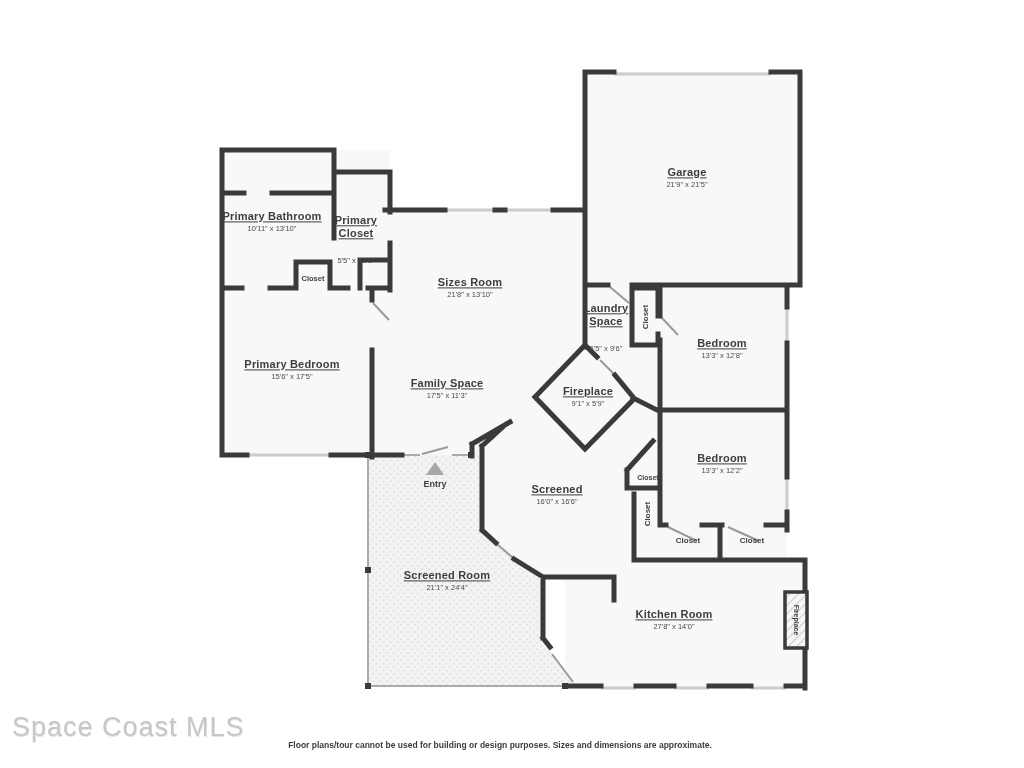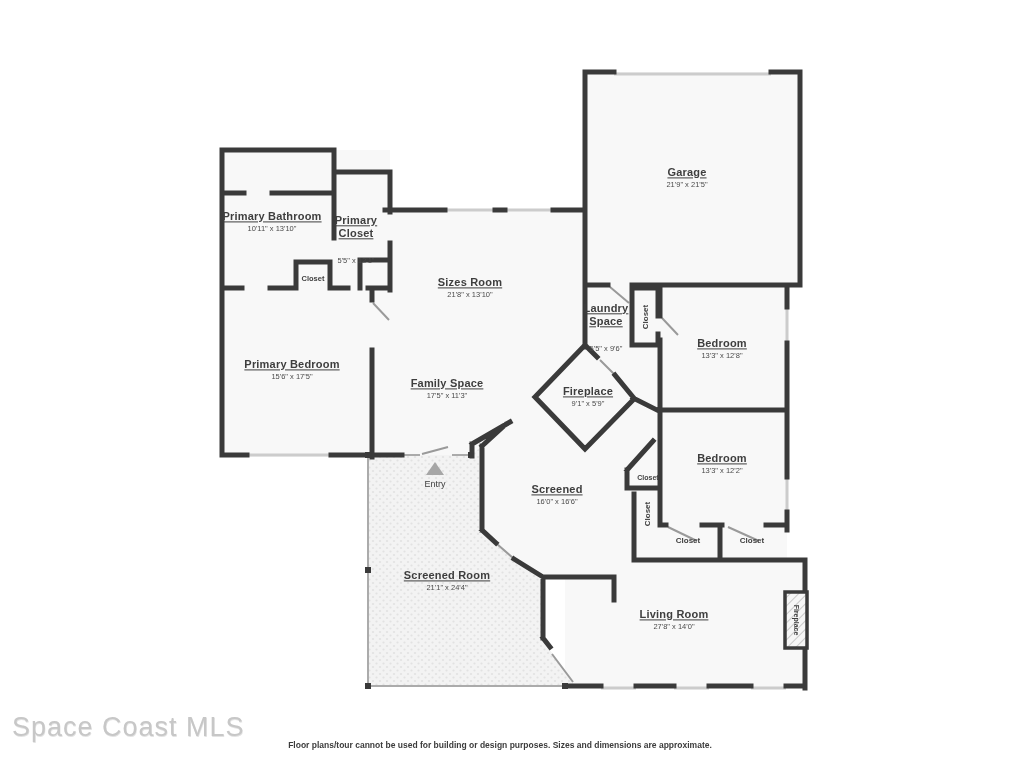--- a/index.html
+++ b/index.html
@@ -13,21 +13,21 @@
   .closet-label{position:absolute;transform:translate(-50%,-50%);font-weight:bold;
                 font-size:8px;color:#3e3e3e;white-space:nowrap;}
   .closet-label.vert{transform:translate(-50%,-50%) rotate(-90deg);}
   .fireplace-label{position:absolute;transform:translate(-50%,-50%) rotate(90deg);
                    font-weight:bold;font-size:7px;color:#3e3e3e;white-space:nowrap;}
   .wrap-narrow .room-name{max-width:52px;margin:16px auto;}
   #entry-triangle{position:absolute;left:435px;top:462px;transform:translateX(-50%);
                   width:0;height:0;border-left:9px solid transparent;
                   border-right:9px solid transparent;border-bottom:13px solid #a6a6a6;}
   #entry-label{position:absolute;left:435px;top:484px;transform:translate(-50%,-50%);
-               font-weight:normal;font-size:9px;color:#3e3e3e;text-align:center;}
+               font-weight:bold;font-size:9px;color:#3e3e3e;text-align:center;}
   #watermark{position:absolute;left:12px;top:712px;font-size:27px;color:#c7c7c7;
              letter-spacing:1px;text-shadow:0.5px 0.5px 0 #e3e3e3;white-space:nowrap;}
   #disclaimer{position:absolute;left:500px;top:740px;transform:translateX(-50%);
               font-size:8.5px;font-weight:bold;color:#3c3c3c;white-space:nowrap;}
 </style>
 </head>
 <body>
 
 <div id="page">
 
@@ -145,21 +145,21 @@
   </div>
   <div class="room-label" style="left:722px;top:464px">
     <div class="room-name">Bedroom</div>
     <div class="room-dims">13'3" x 12'2"</div>
   </div>
   <div class="room-label" style="left:447px;top:581px">
     <div class="room-name">Screened Room</div>
     <div class="room-dims">21'1" x 24'4"</div>
   </div>
   <div class="room-label" style="left:674px;top:620px">
-    <div class="room-name">Living Room</div>
+    <div class="room-name">Kitchen Room</div>
     <div class="room-dims">27'8" x 14'0"</div>
   </div>
 
   <div id="entry-triangle"></div>
   <div id="entry-label">Entry</div>
 
   <div class="closet-label" style="left:313px;top:278px;font-size:7.5px">Closet</div>
   <div class="closet-label vert" style="left:645px;top:317px">Closet</div>
   <div class="closet-label" style="left:648px;top:477px;font-size:7px">Closet</div>
   <div class="closet-label vert" style="left:647px;top:514px">Closet</div>

